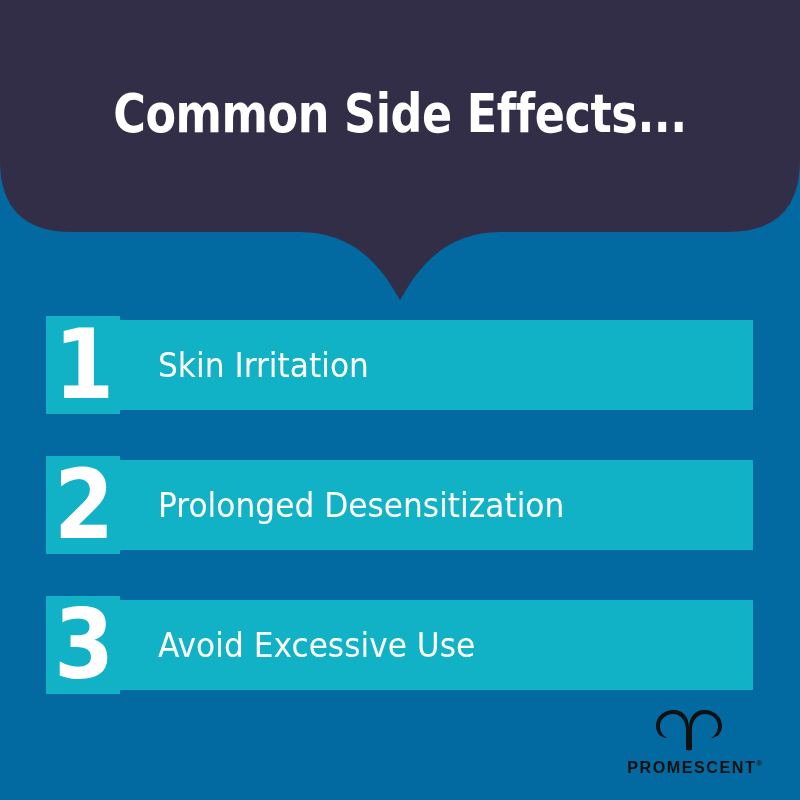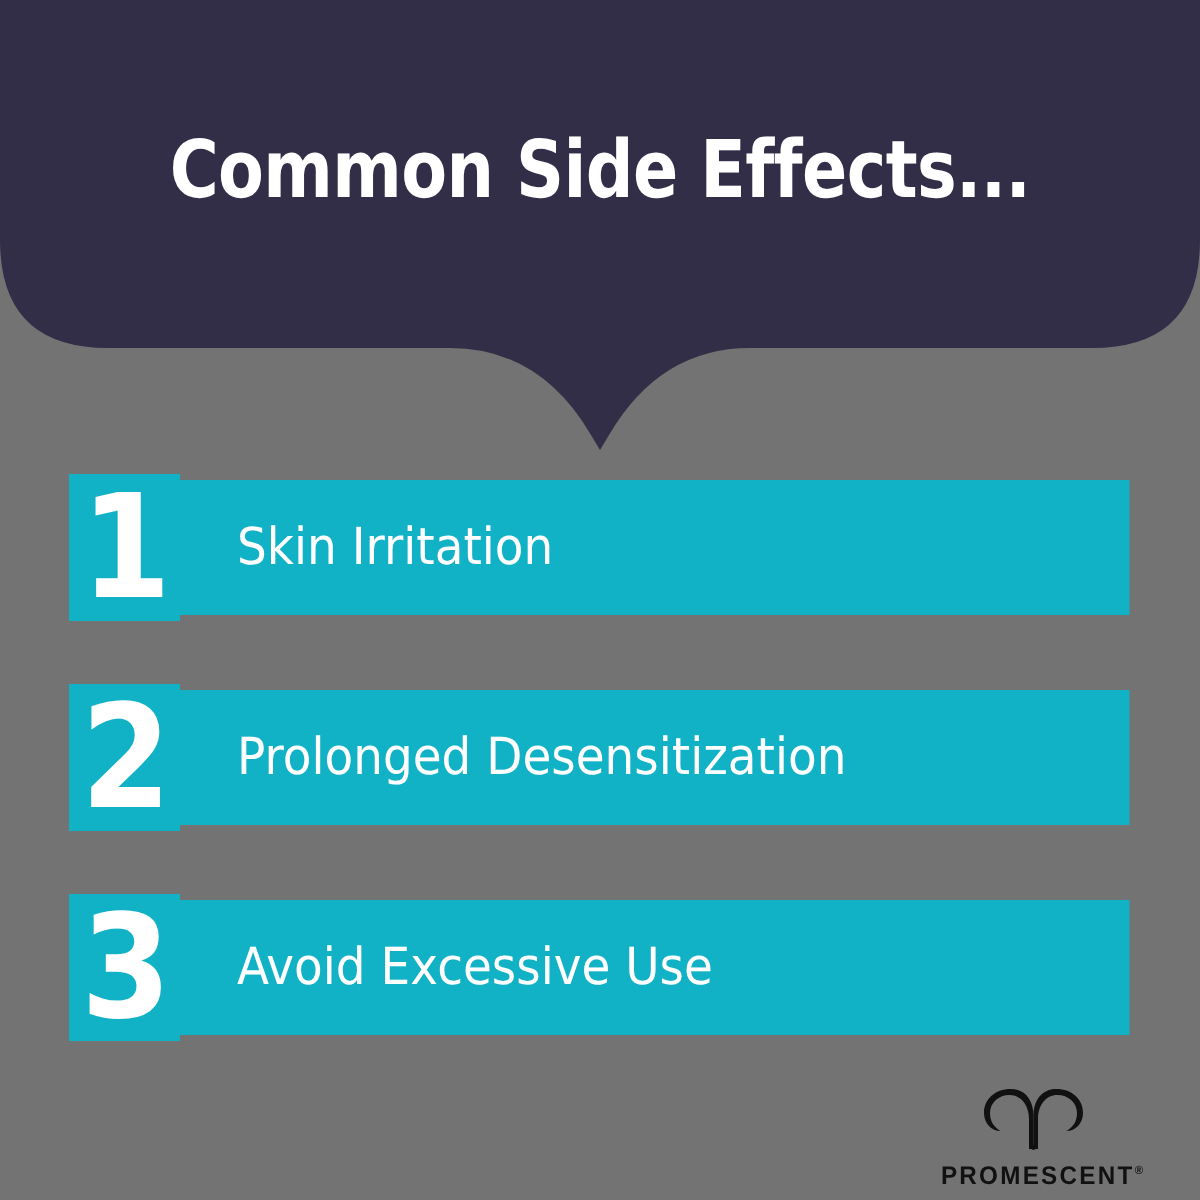--- a/index.html
+++ b/index.html
@@ -9,21 +9,21 @@
     background: #ffffff;
   }
   body {
     font-family: "Liberation Sans", sans-serif;
   }
 
   .canvas {
     position: relative;
     width: 800px;
     height: 800px;
-    background: #737373;
+    background: #0369a1;
     overflow: hidden;
   }
 
   
   .header-banner {
     position: absolute;
     left: 0;
     top: 0;
     width: 800px;
     height: 300px;
@@ -116,21 +116,21 @@
     transform: scaleX(0.92);
     transform-origin: left center;
     white-space: nowrap;
     z-index: 2;
   }
 
   
   .brand-logo {
     position: absolute;
     right: 46px;
-    bottom: 6px;
+    bottom: 22px;
     width: 130px;
     text-align: center;
   }
   .brand-mark {
     display: block;
     margin: 0 auto 6px auto;
     width: 78px;
     height: 44px;
   }
   .brand-wordmark {

